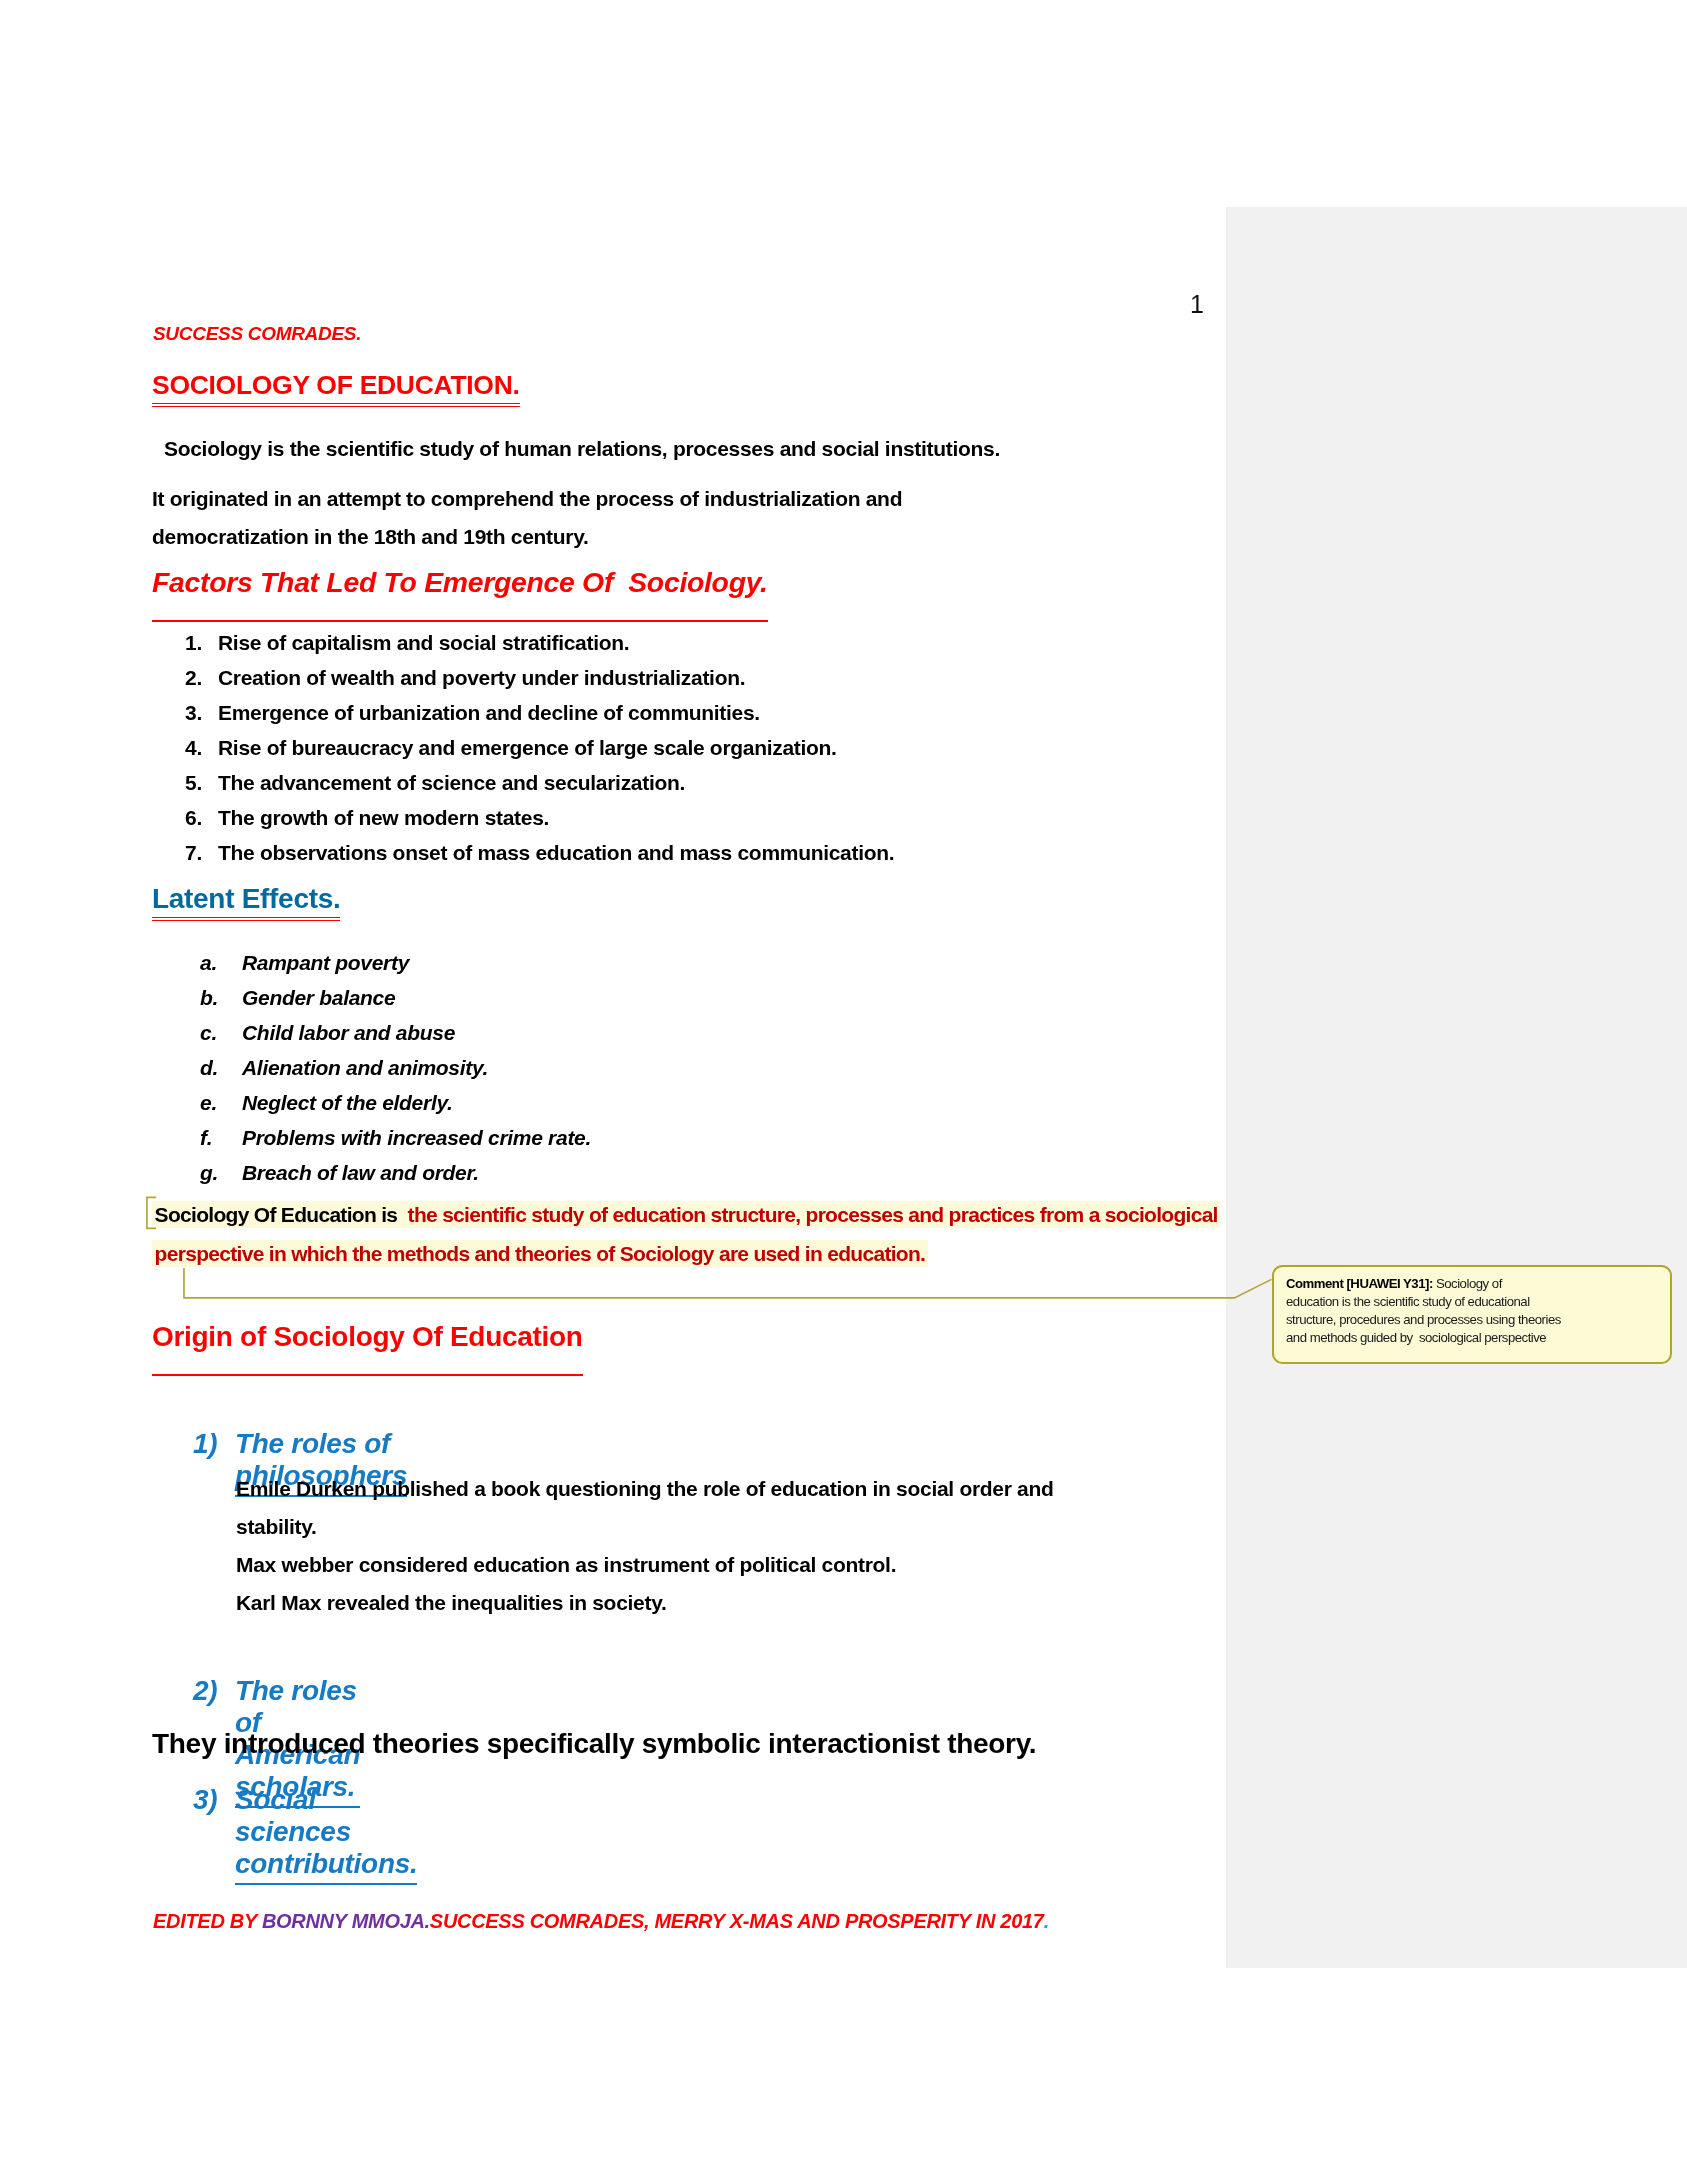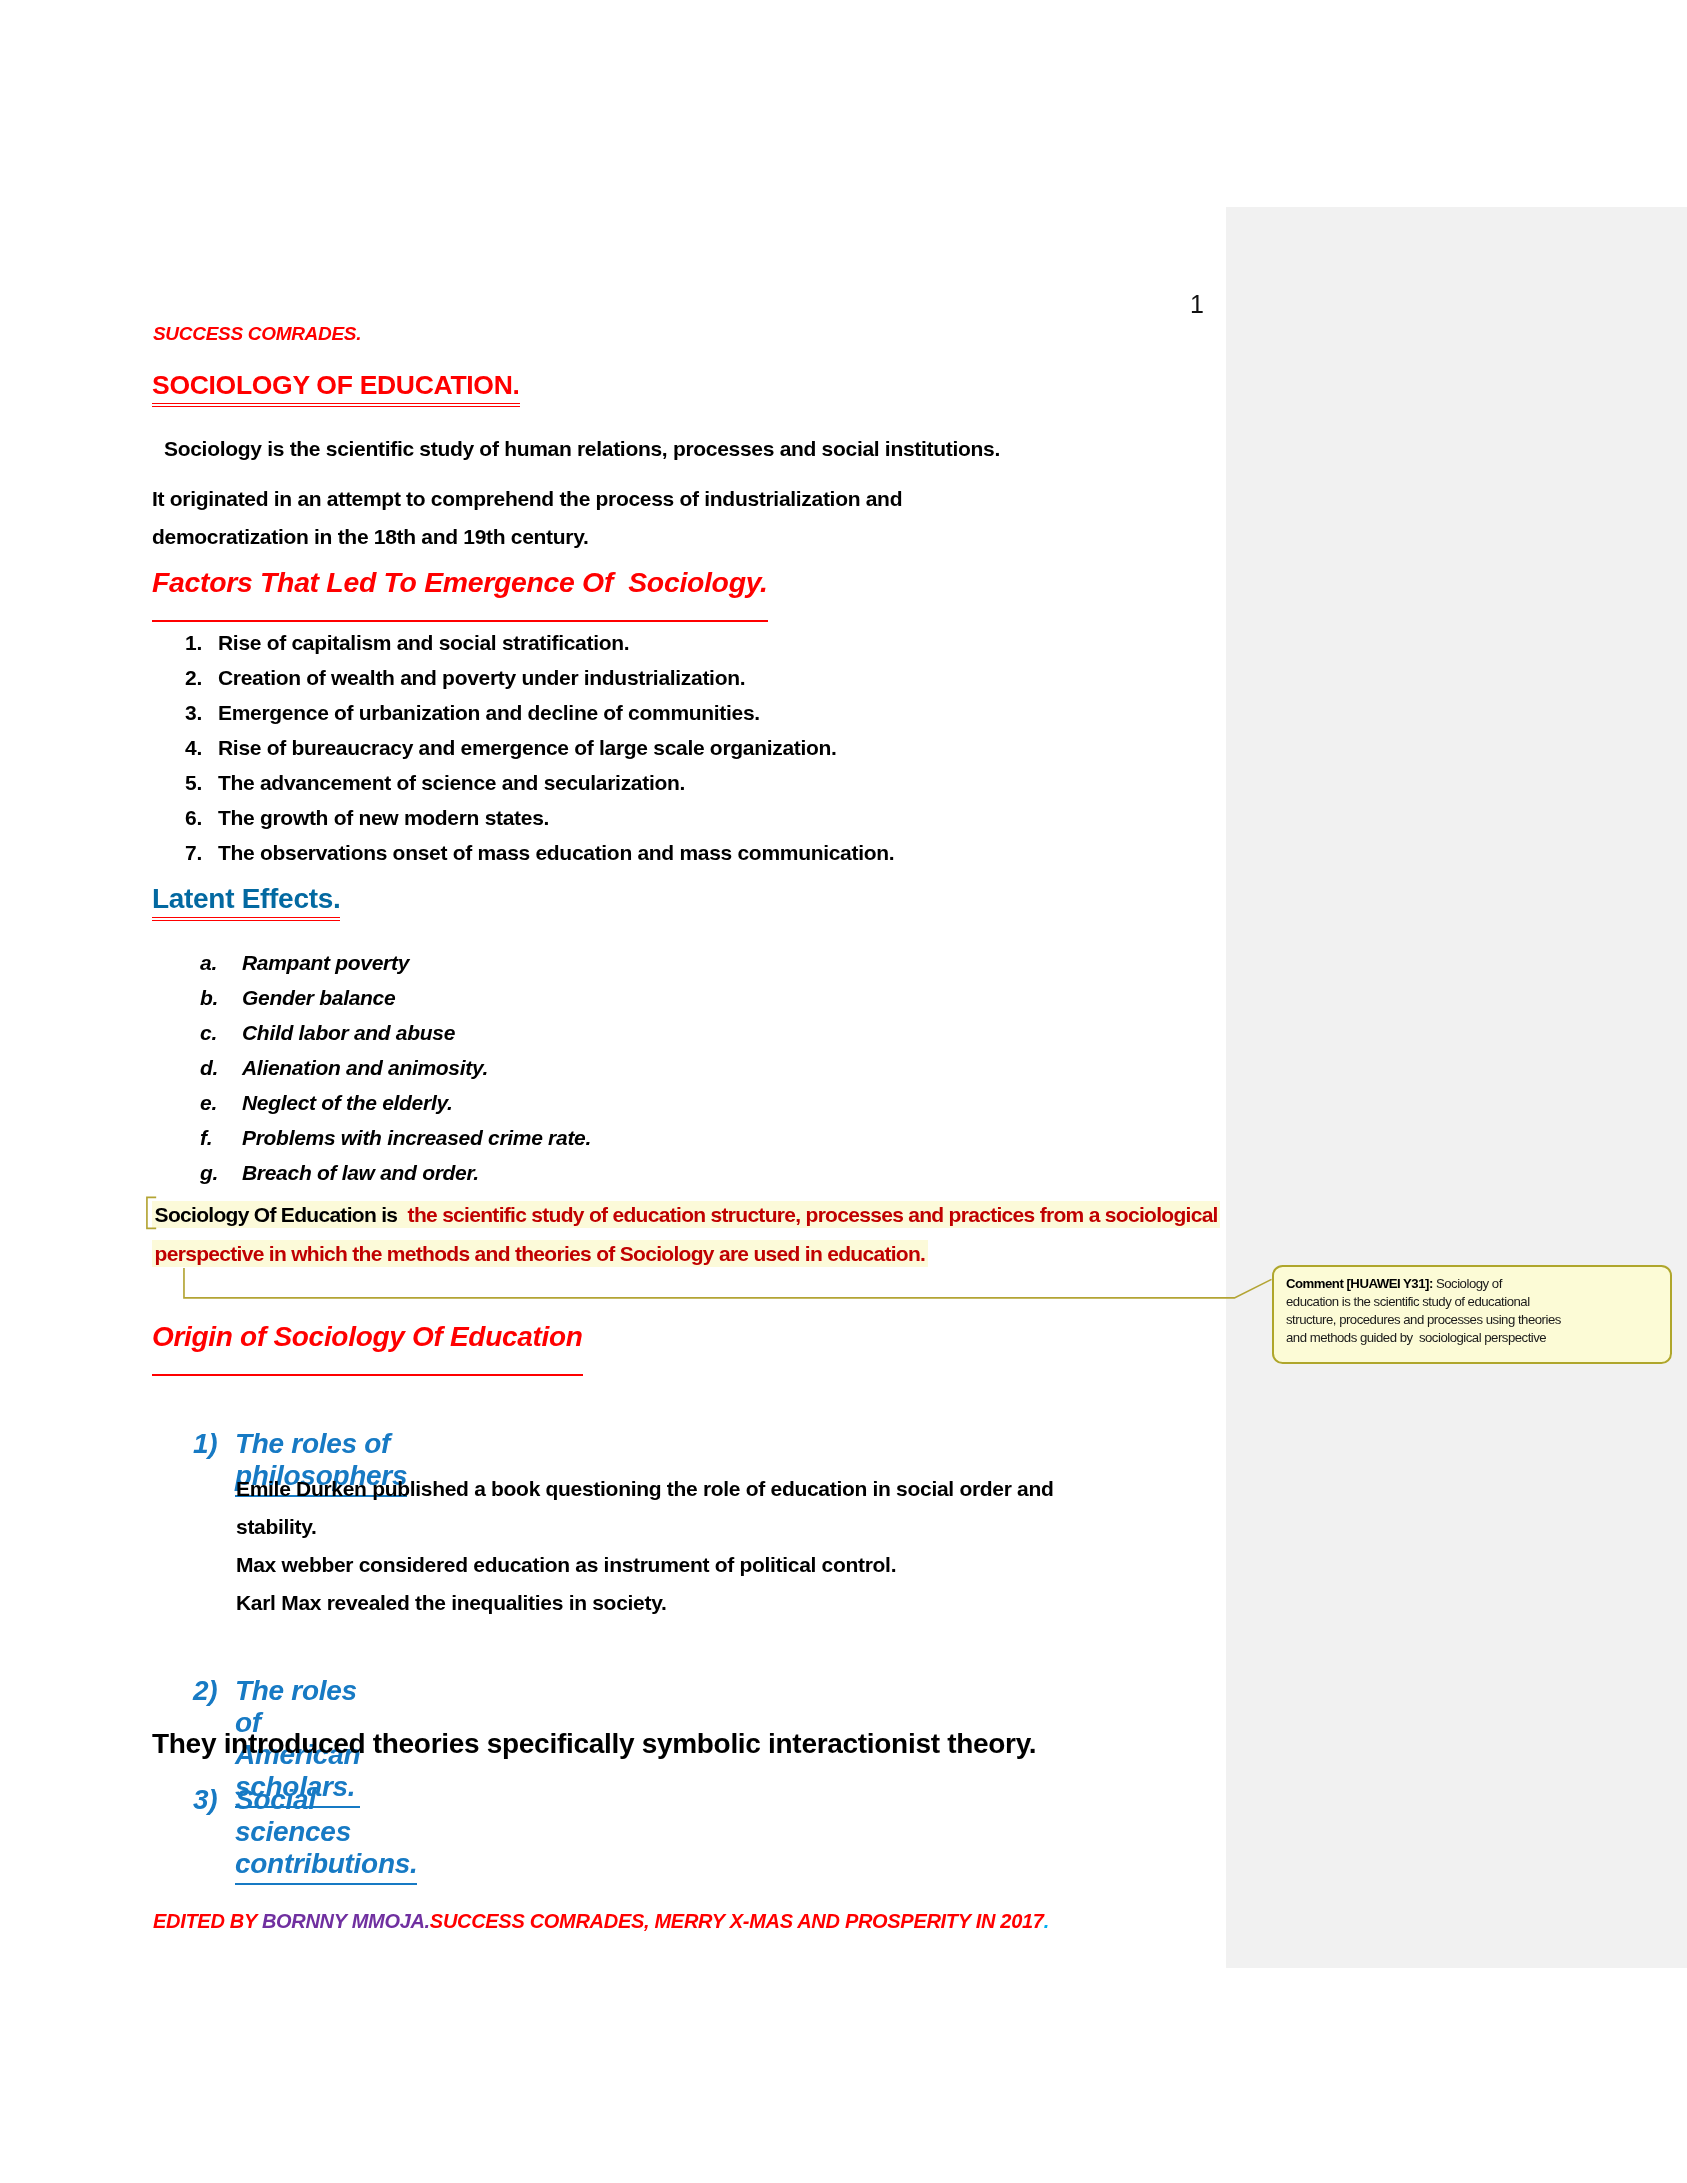--- a/index.html
+++ b/index.html
@@ -42,21 +42,21 @@
   .def-para{
     left:152px;top:1195px;width:1066px;
     font-size:21px;line-height:39px;letter-spacing:-0.7px;
   }
   .hl{
     background:#FCFAD9;
     padding:2px 2.6px;
     -webkit-box-decoration-break:clone;box-decoration-break:clone;
   }
   .hl-red{color:#C00000;}
-  .origin-h{left:152px;top:1321px;font-size:28px;font-style:italic;color:#FF0000;}
+  .origin-h{left:152px;top:1321px;font-size:28px;color:#FF0000;}
   .blue-item{left:152px;font-size:28px;font-style:italic;color:#177AC4;height:40px;}
   .blue-item .mk{position:absolute;left:41px;}
   .blue-item .tx{position:absolute;left:83px;}
   .item1{top:1428px;}
   .item2{top:1675px;}
   .item3{top:1784px;}
   .phil-body{left:236px;top:1470px;font-size:21px;line-height:38px;}
   .they-para{left:152px;top:1725px;font-size:28px;}
   .footer{left:153px;top:1870px;font-size:20px;font-style:italic;margin-top:40px;}
   .fc-red{color:#FF0000;}

